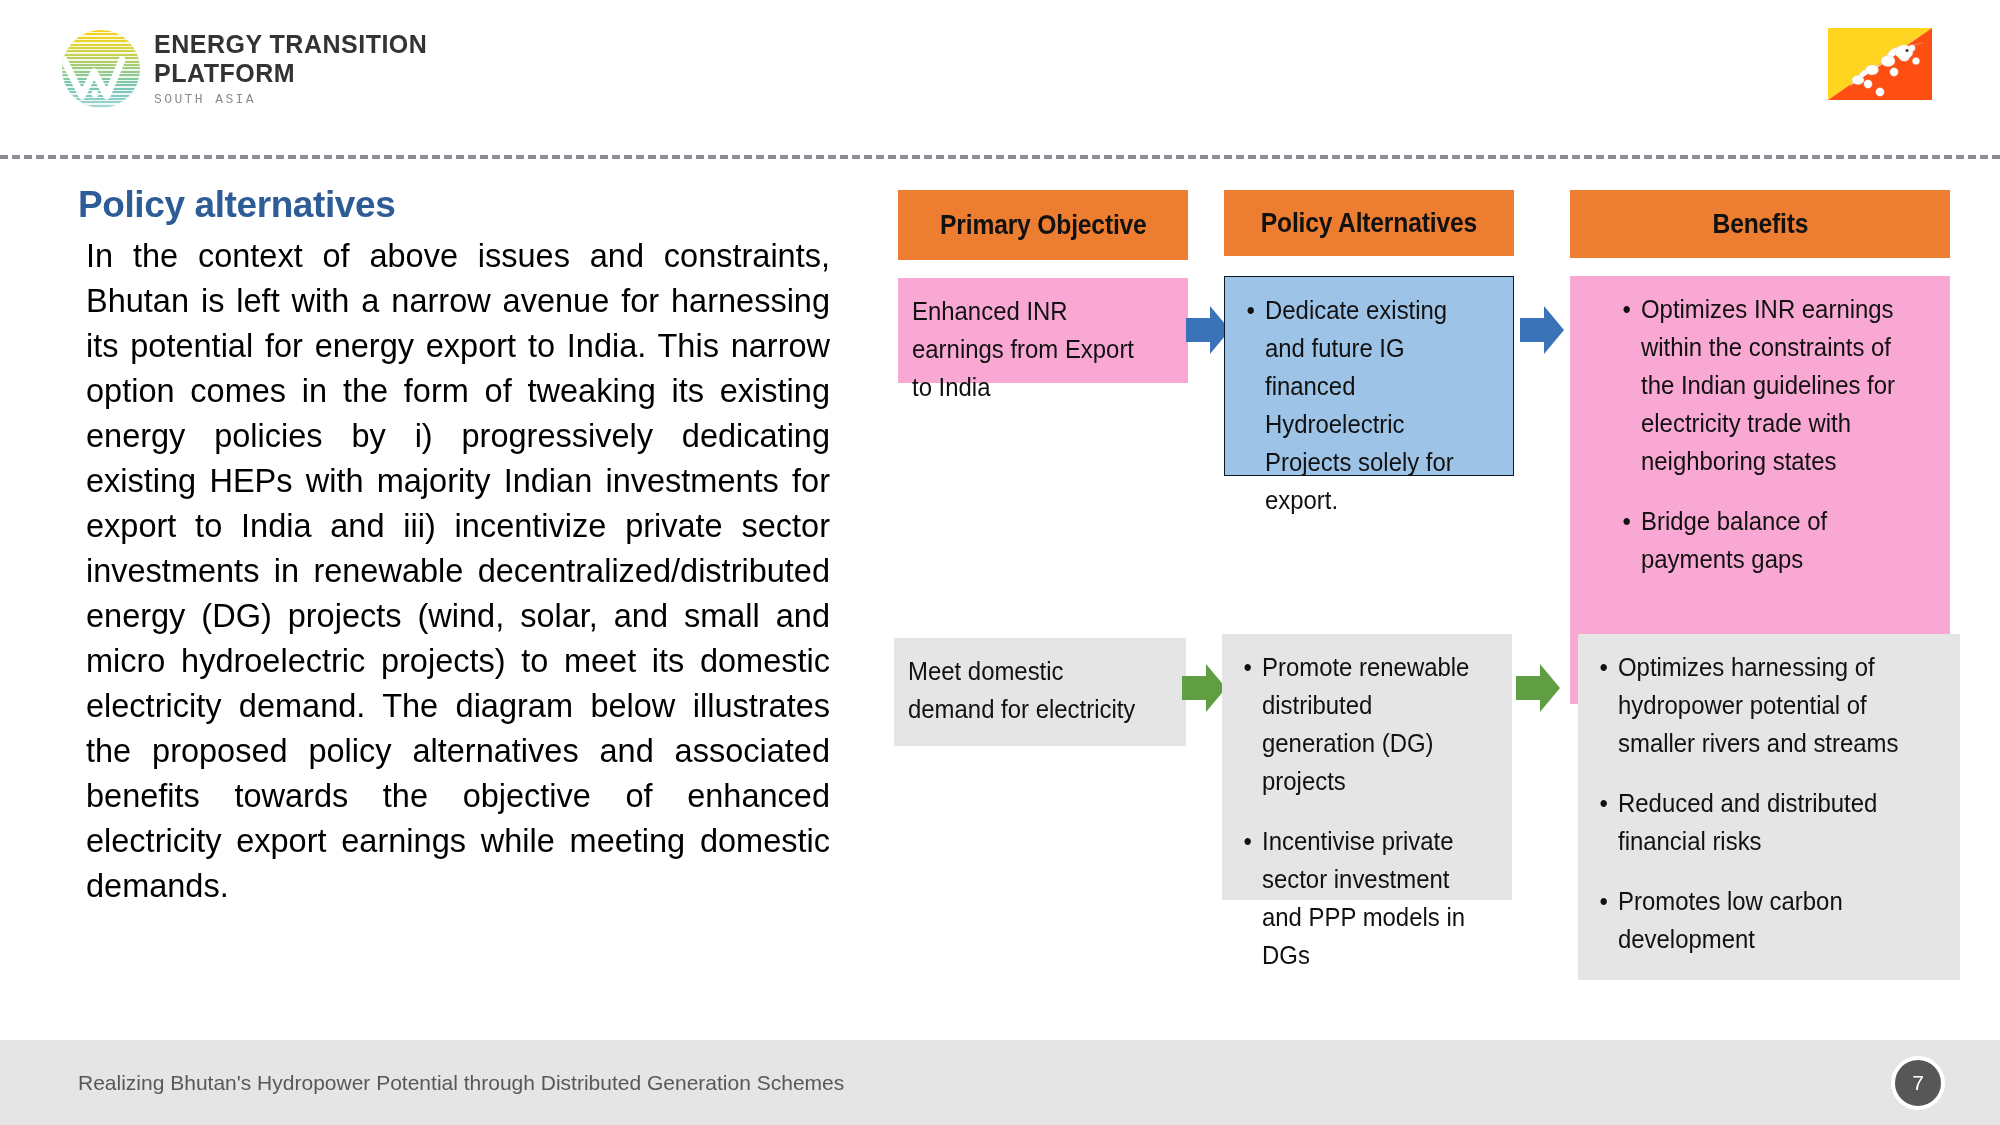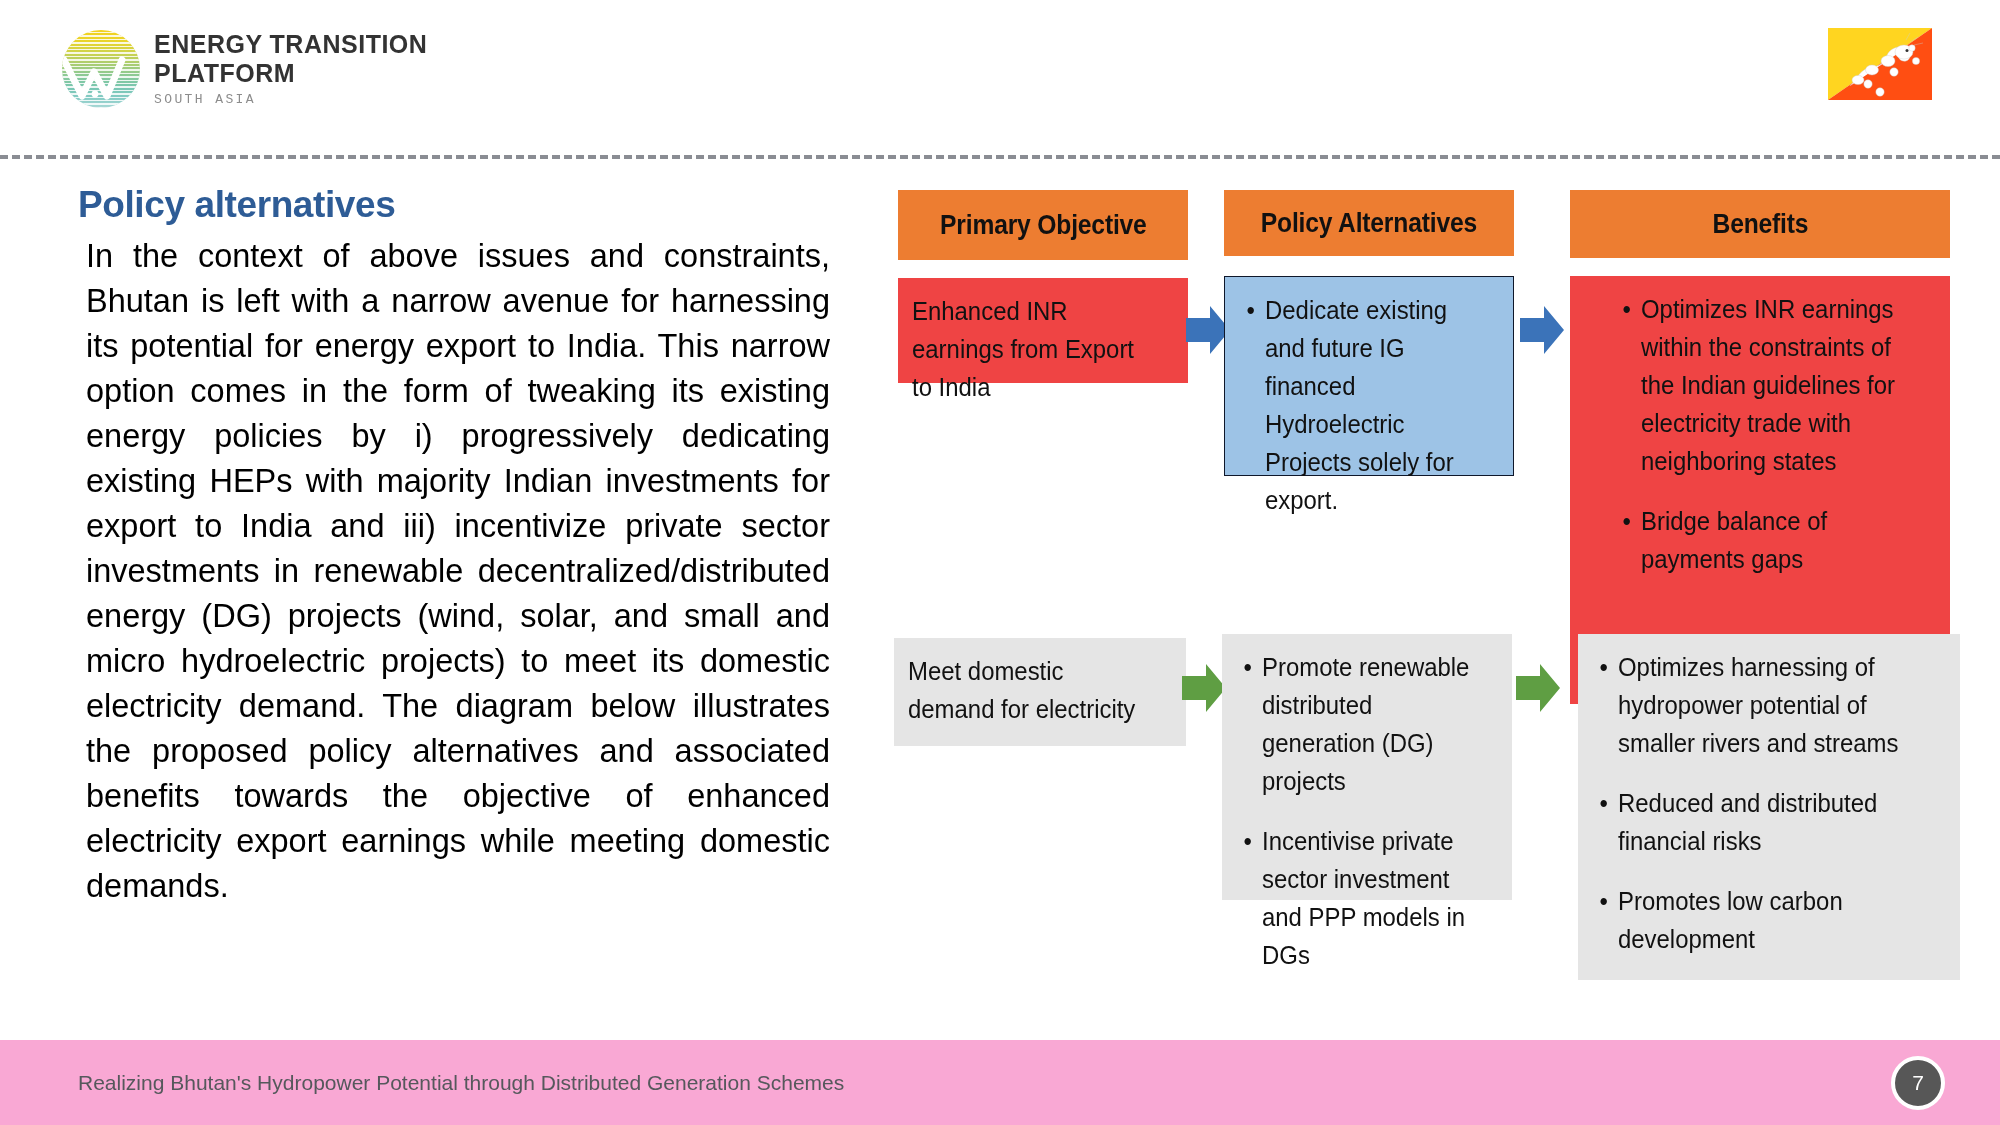--- a/index.html
+++ b/index.html
@@ -137,21 +137,21 @@
   }
   .hdr-1 { left: 18px;  top: 0;  width: 290px; height: 70px; }
   .hdr-2 { left: 344px; top: 0;  width: 290px; height: 66px; }
   .hdr-3 { left: 690px; top: 0;  width: 380px; height: 68px; }
 
   .box {
     position: absolute;
     box-sizing: border-box;
     padding: 14px 16px 12px 14px;
   }
-  .box-blue  { background: #ef4444; }
+  .box-blue  { background: #f9a8d4; }
   .box-blue-bordered {
     background: #9dc3e6;
     border: 1px solid #0f172a;
   }
   .box-green { background: #e5e5e5; }
 
   .box p, .box ul {
     margin: 0;
     font-family: "Liberation Sans Narrow", "Liberation Sans", sans-serif;
     font-size: 26px;
@@ -194,21 +194,21 @@
   .a-r1-1 { left: 306px; top: 112px; }
   .a-r1-2 { left: 640px; top: 112px; }
   .a-r2-1 { left: 302px; top: 470px; }
   .a-r2-2 { left: 636px; top: 470px; }
 
   
   .footer {
     position: absolute;
     left: 0; bottom: 0;
     width: 2000px; height: 85px;
-    background: #f9a8d4;
+    background: #e5e5e5;
   }
   .footer-text {
     position: absolute;
     left: 78px; top: 50%;
     transform: translateY(-50%);
     font-family: "Liberation Sans", sans-serif;
     font-size: 21px;
     color: #56585c;
     white-space: nowrap;
   }

